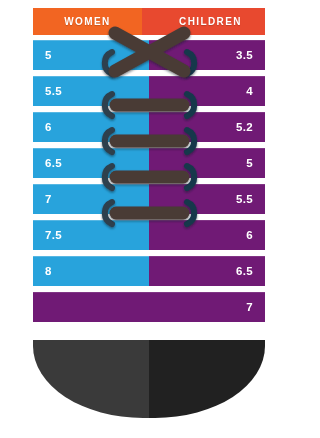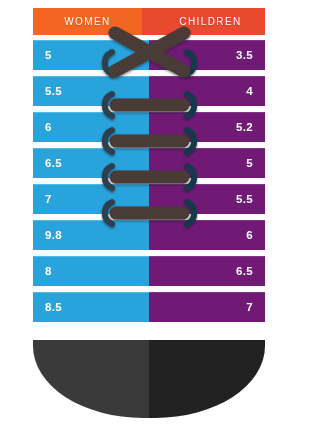--- a/index.html
+++ b/index.html
@@ -31,21 +31,21 @@
     display: flex;
     z-index: 3;
   }
   .header-cell {
     flex: 1 1 50%;
     display: flex;
     align-items: center;
     justify-content: center;
     color: #ffffff;
     font-size: 10px;
-    font-weight: normal;
+    font-weight: bold;
     letter-spacing: 1.4px;
     text-shadow: 0 1px 1px rgba(0,0,0,0.18);
   }
   .header-left  { background: #f26522; }
   .header-right { background: #e8492f; padding-left: 14px; }
 
   
   .rows-wrap {
     position: absolute;
     left: 33px;
@@ -135,29 +135,28 @@
       </div>
       <div class="size-row">
         <div class="cell cell-left">6.5</div>
         <div class="cell cell-right">5</div>
       </div>
       <div class="size-row">
         <div class="cell cell-left">7</div>
         <div class="cell cell-right">5.5</div>
       </div>
       <div class="size-row">
-        <div class="cell cell-left">9.8</div>
+        <div class="cell cell-left">7.5</div>
         <div class="cell cell-right">6</div>
       </div>
       <div class="size-row">
         <div class="cell cell-left">8</div>
         <div class="cell cell-right">6.5</div>
       </div>
       <div class="size-row">
-        <div class="cell cell-left">8.5</div>
         <div class="cell cell-right">7</div>
       </div>
     </div>
 
   <div class="sole">
     <div class="sole-left"></div>
     <div class="sole-right"></div>
   </div>
 
   <svg class="laces" viewBox="0 0 299 438">

